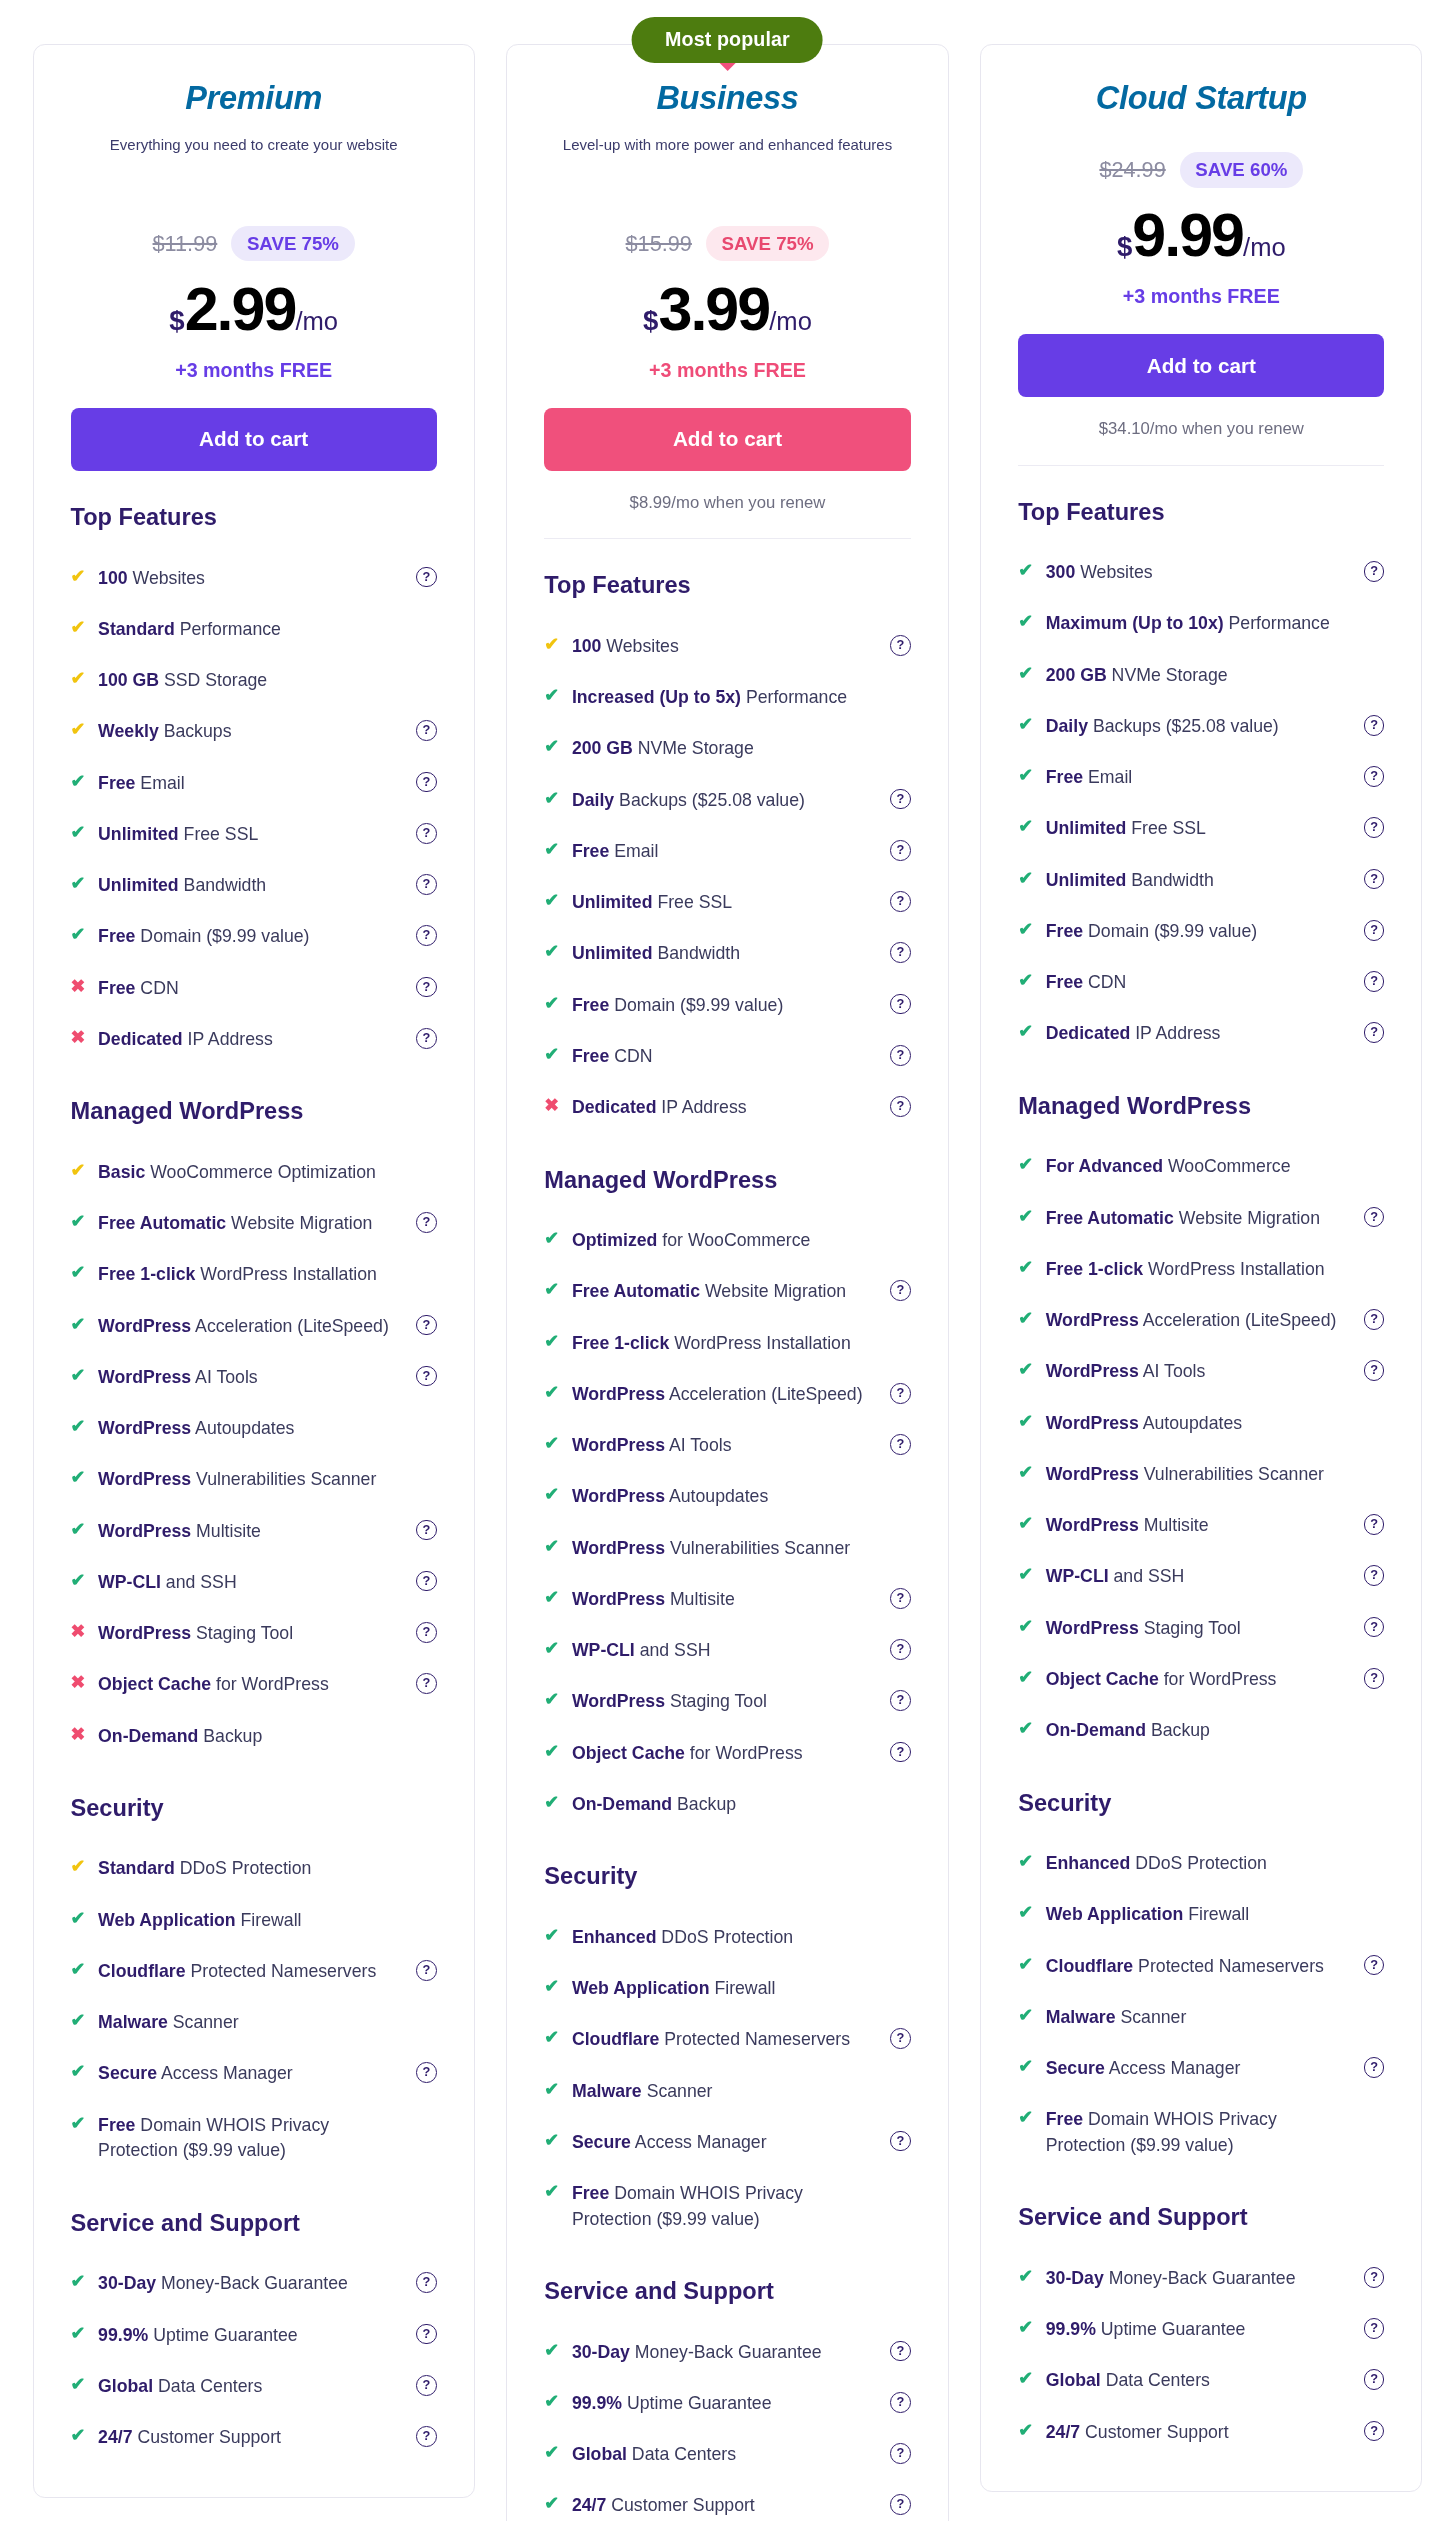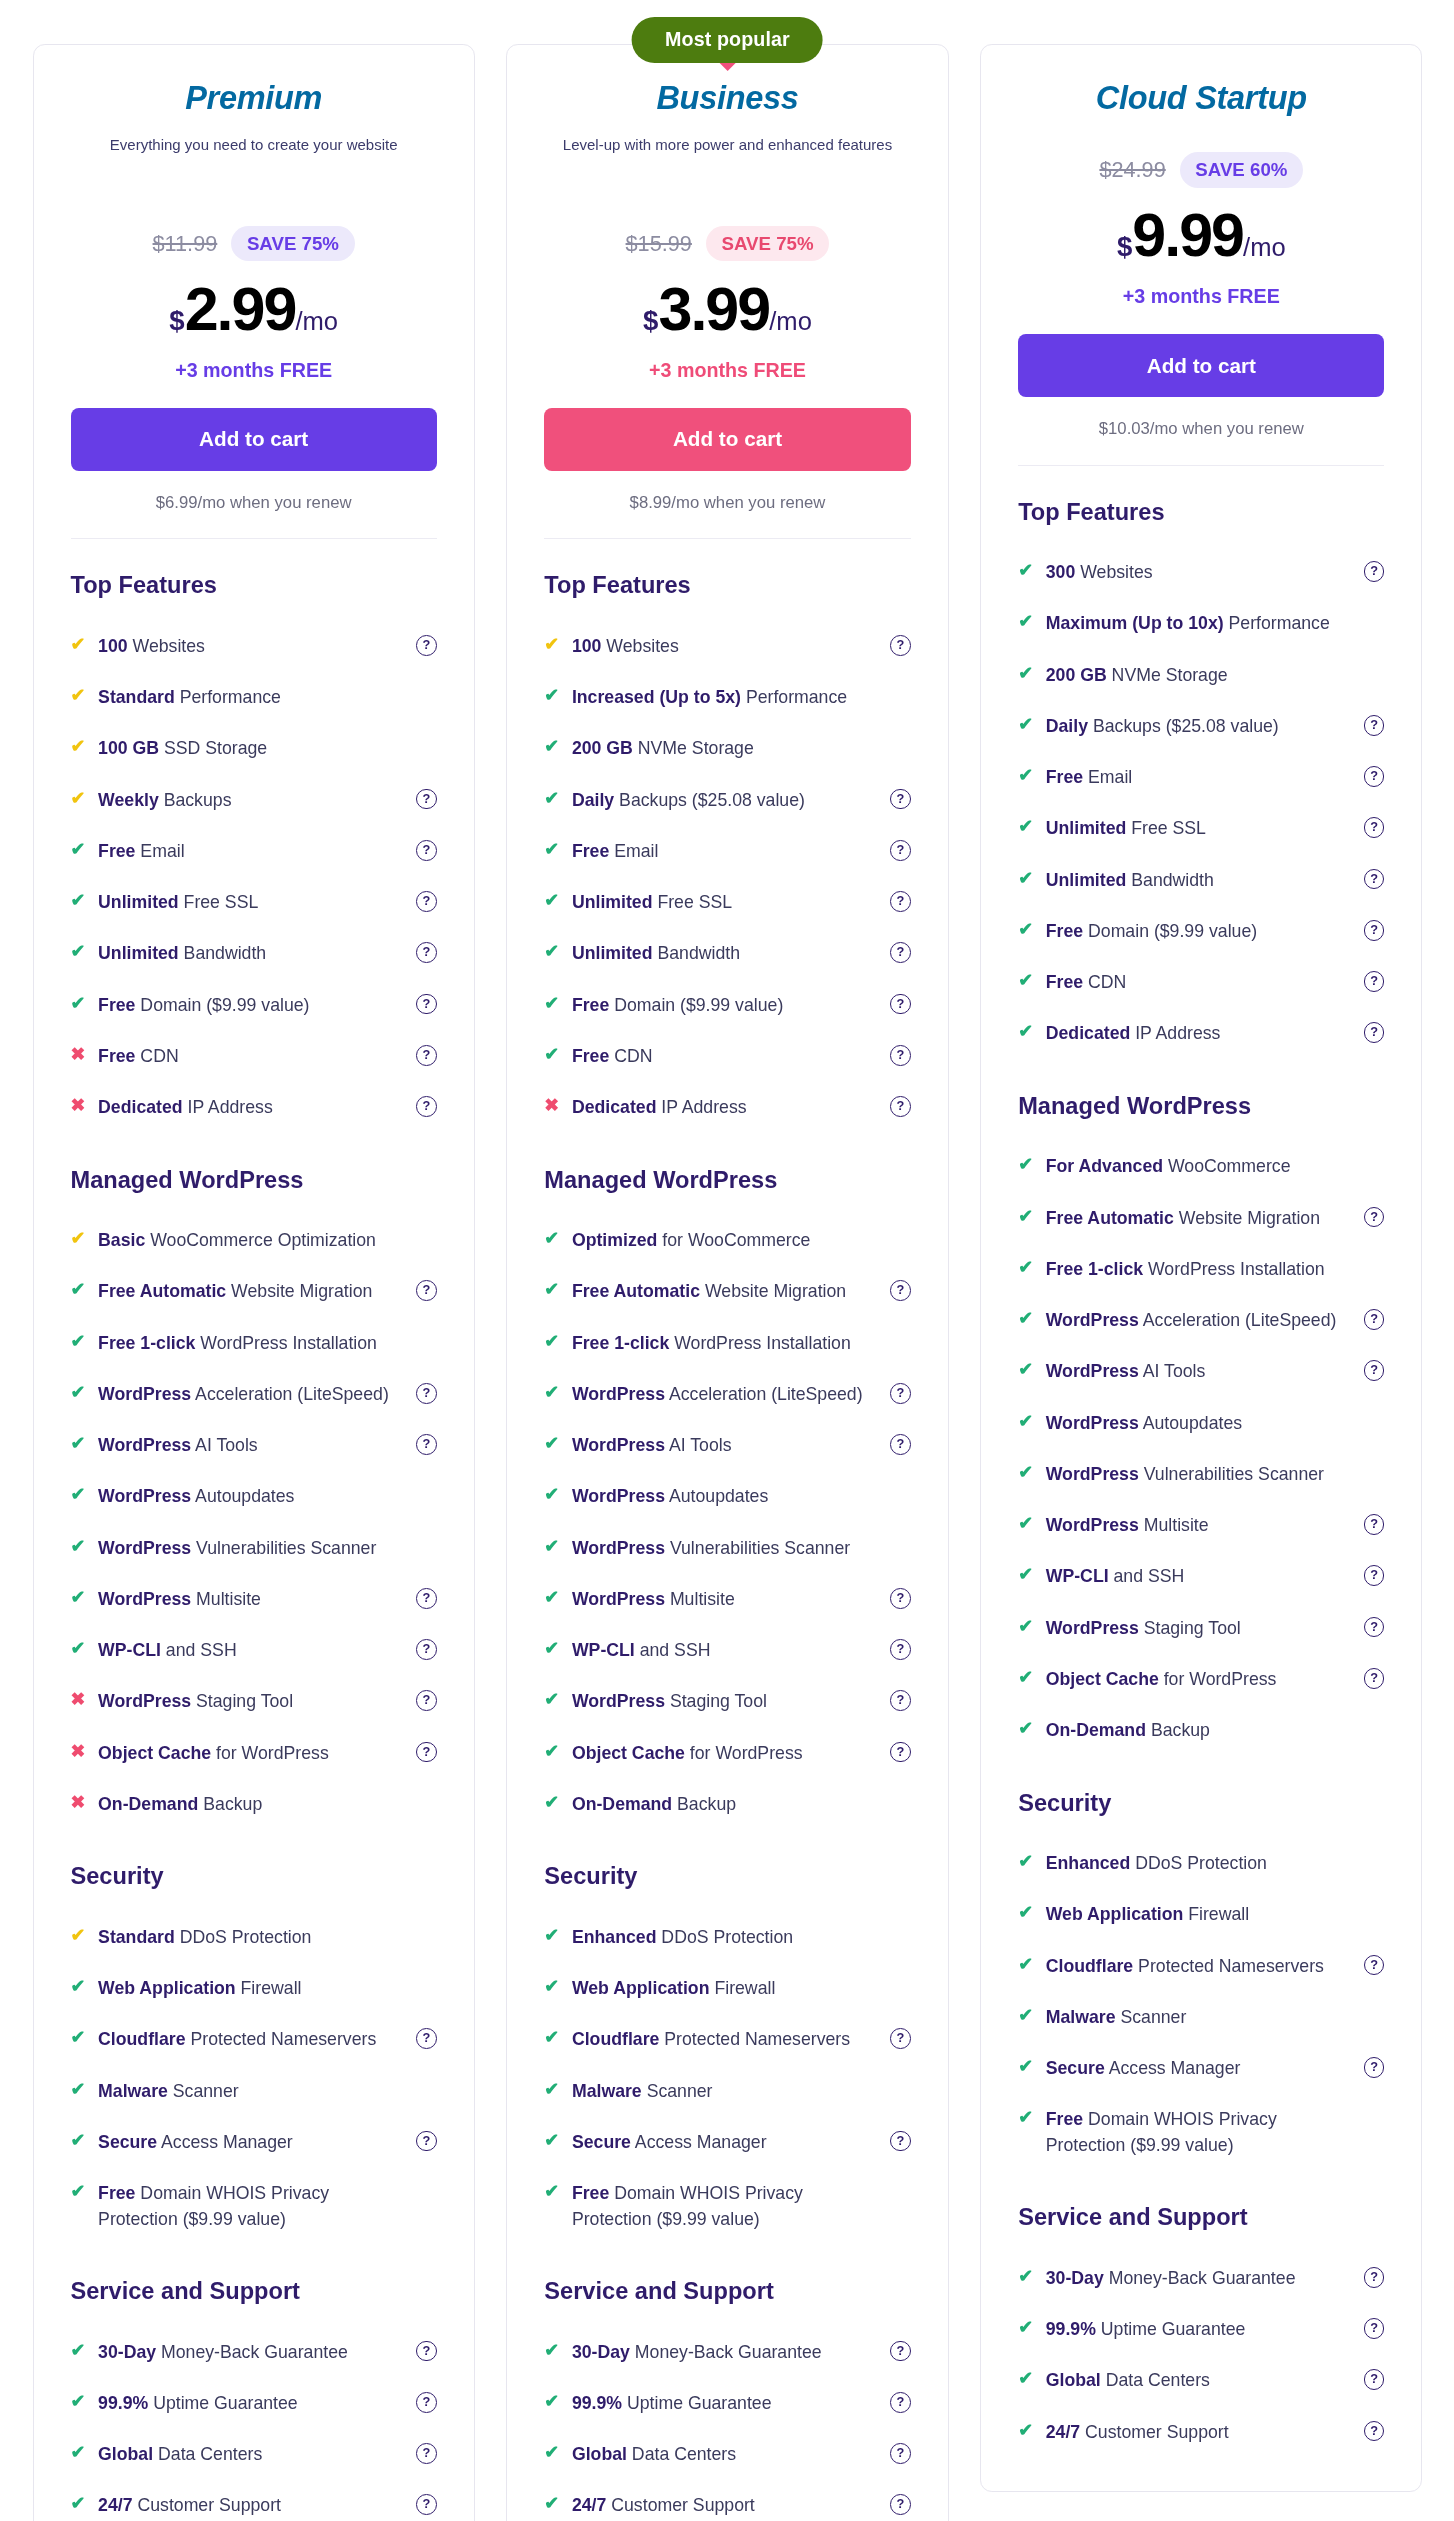--- a/index.html
+++ b/index.html
@@ -198,21 +198,20 @@
         <span class="oldprice">$11.99</span>
         <span class="save-pill purple">SAVE 75%</span>
       </div>
       <div class="price-row">
         <span class="cur">$</span>
         <span class="amount">2.99</span>
         <span class="per">/mo</span>
       </div>
       <div class="bonus purple">+3 months FREE</div>
       <button class="cta purple">Add to cart</button>
-      <div class="renew">$6.99/mo when you renew</div>
       <div class="section">
         <div class="section-title">Top Features</div>
         <div class="feat">
           <span class="mark yellow">✔</span>
           <span class="feat-text"><b>100</b><span> Websites</span></span>
           <span class="help">?</span>
         </div>
         <div class="feat">
           <span class="mark yellow">✔</span>
           <span class="feat-text"><b>Standard</b><span> Performance</span></span>
@@ -574,21 +573,21 @@
         <span class="oldprice">$24.99</span>
         <span class="save-pill purple">SAVE 60%</span>
       </div>
       <div class="price-row">
         <span class="cur">$</span>
         <span class="amount">9.99</span>
         <span class="per">/mo</span>
       </div>
       <div class="bonus purple">+3 months FREE</div>
       <button class="cta purple">Add to cart</button>
-      <div class="renew">$10.03/mo when you renew</div>
+      <div class="renew">$34.10/mo when you renew</div>
       <div class="section">
         <div class="section-title">Top Features</div>
         <div class="feat">
           <span class="mark green">✔</span>
           <span class="feat-text"><b>300</b><span> Websites</span></span>
           <span class="help">?</span>
         </div>
         <div class="feat">
           <span class="mark green">✔</span>
           <span class="feat-text"><b>Maximum (Up to 10x)</b><span> Performance</span></span>

